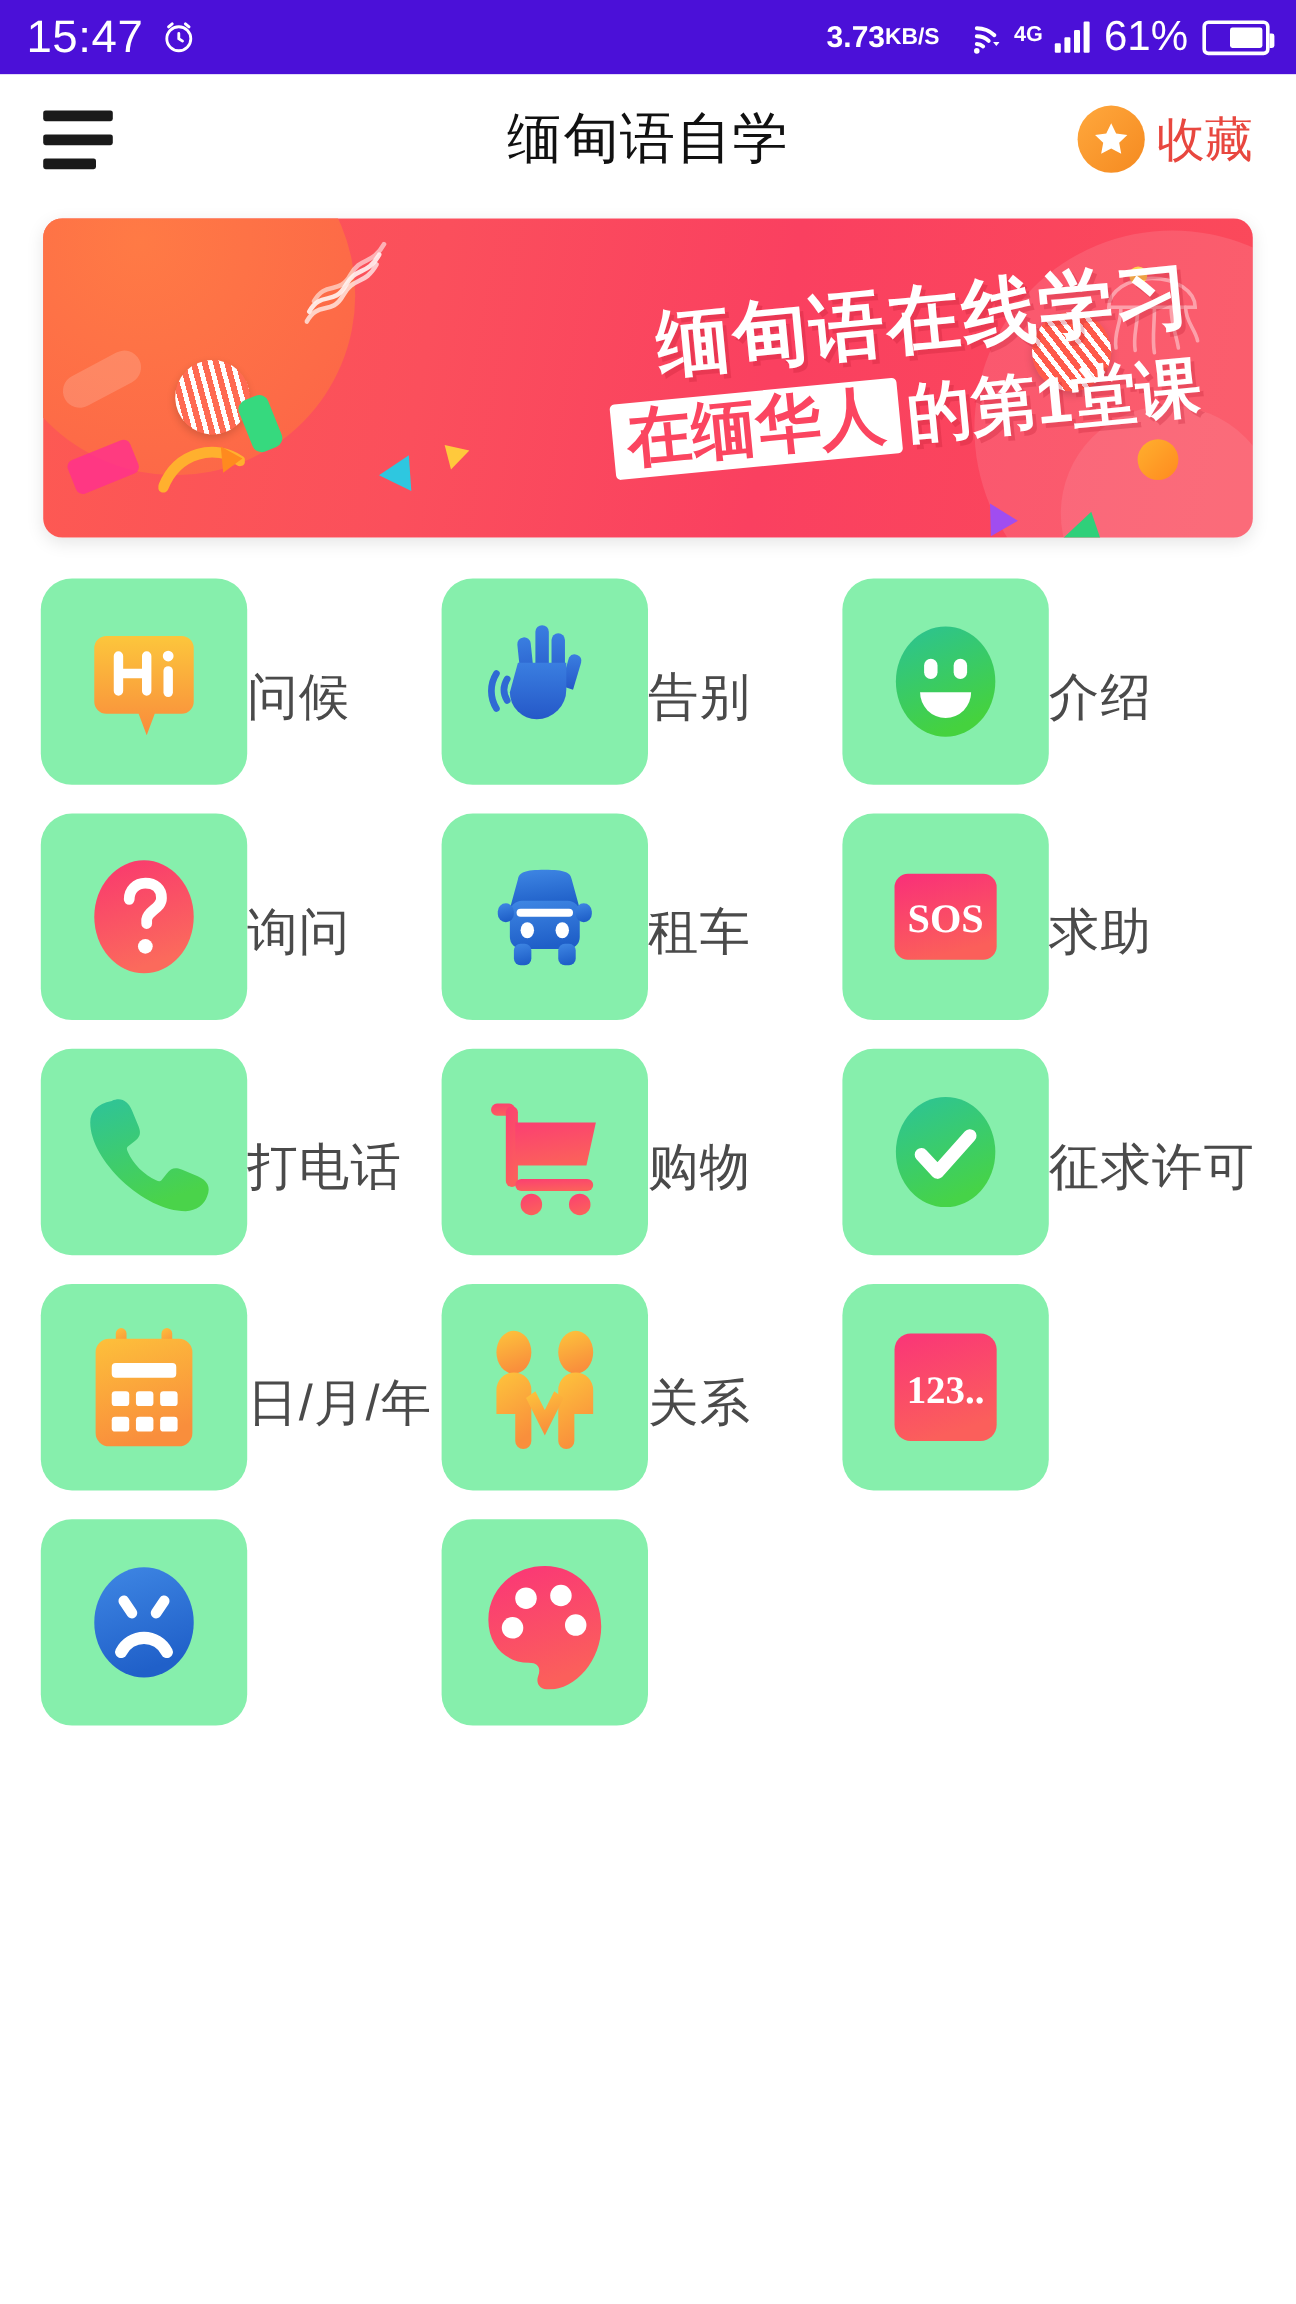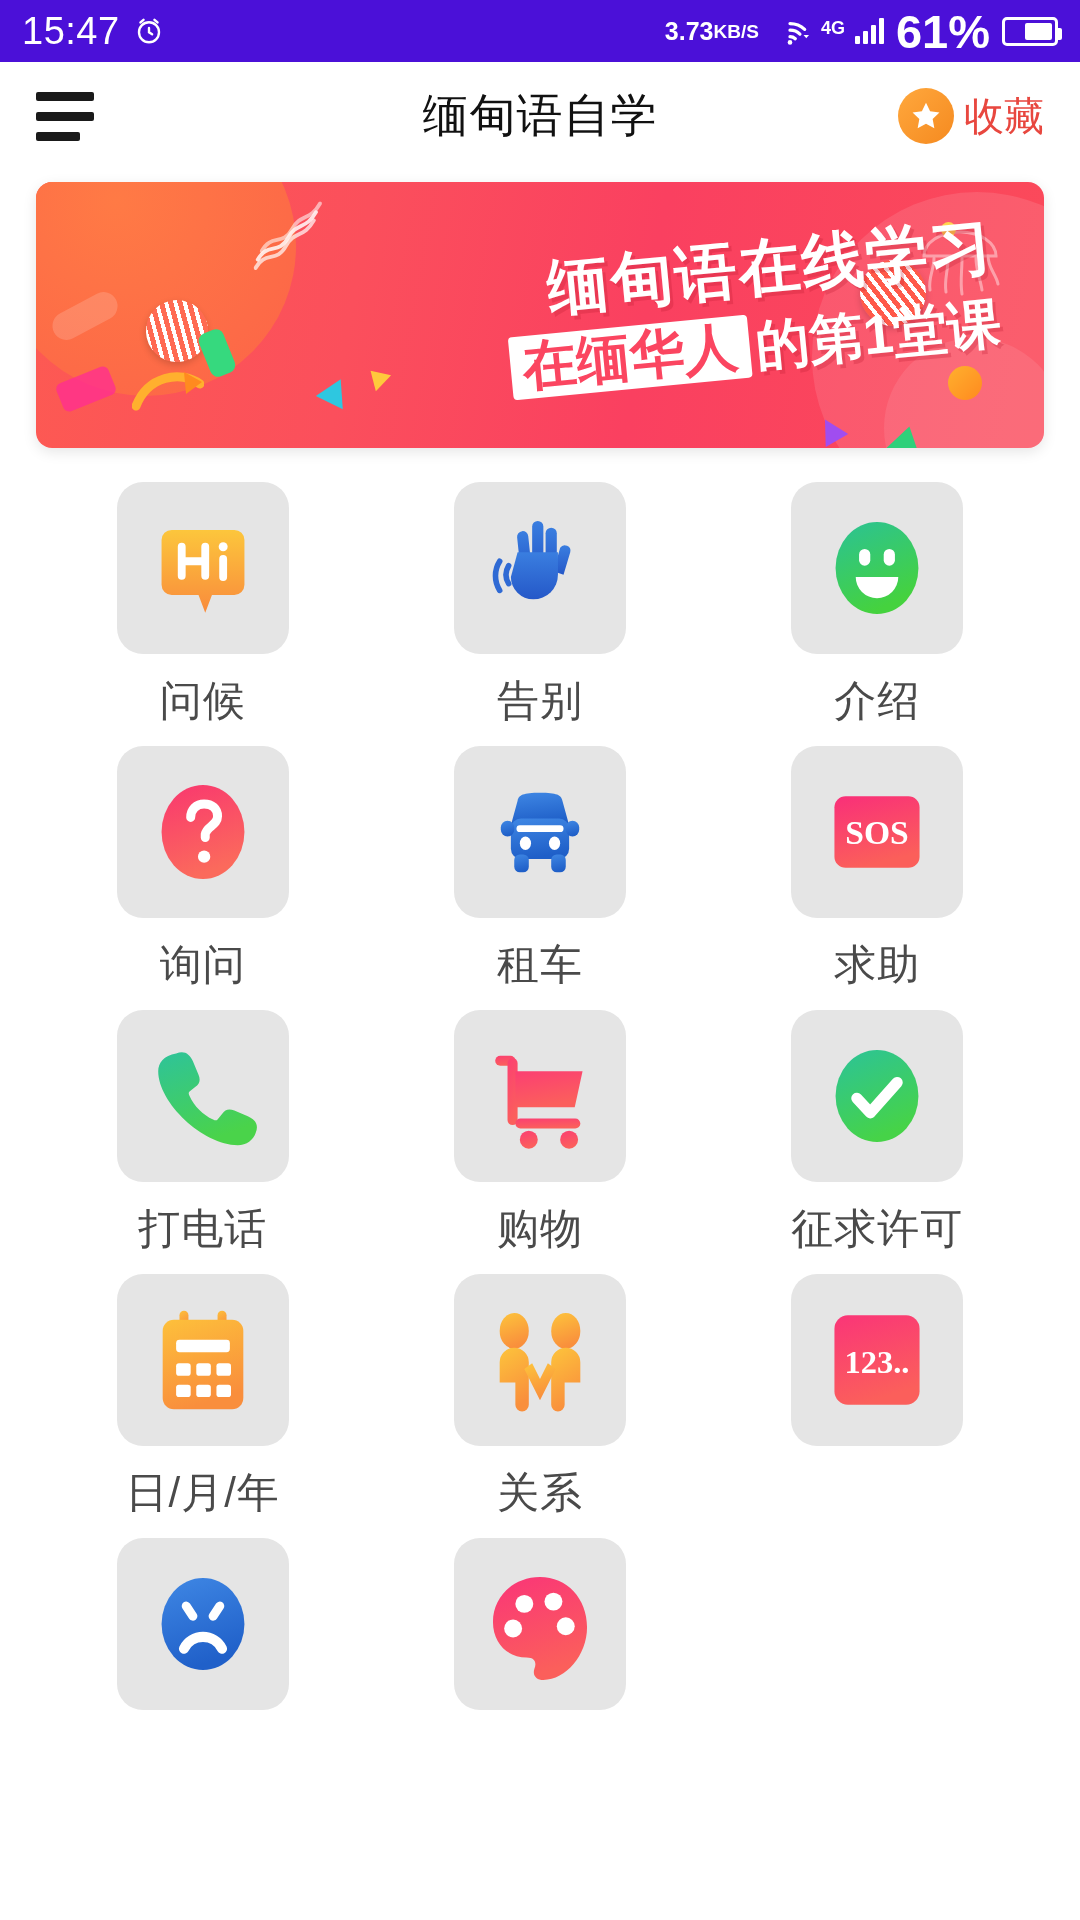--- a/index.html
+++ b/index.html
@@ -14,21 +14,21 @@
     height:62px; background:#4b10d8; color:#fff;
     display:flex; align-items:center; justify-content:space-between;
     padding:0 22px;
   }
   .sb-left{ display:flex; align-items:center; gap:14px; }
   .sb-time{ font-size:38px; font-weight:400; letter-spacing:0.5px; }
   .sb-right{ display:flex; align-items:center; gap:12px; }
   .net-speed{ display:flex; align-items:center; line-height:1; }
   .net-speed .n1{ font-size:25px; font-weight:700; }
   .net-speed .n2{ font-size:19px; font-weight:700; }
-  .sb-pct{ font-size:47px; font-weight:700; }
+  .sb-pct{ font-size:35px; font-weight:400; }
 
   .alarm-ico{ width:30px; height:30px; }
   .wifi-ico{ width:38px; height:30px; }
   .sig-wrap{ display:flex; align-items:flex-end; gap:10px; }
   .sig-4g{ font-size:18px; font-weight:700; align-self:flex-start; margin-bottom:-2px;}
   .bars{ display:flex; align-items:flex-end; gap:3px; height:26px; }
   .bars i{ width:5px; background:#fff; border-radius:1px; display:block; }
   .bars i:nth-child(1){ height:8px; }
   .bars i:nth-child(2){ height:13px; }
   .bars i:nth-child(3){ height:19px; }
@@ -148,23 +148,23 @@
     padding:3px 12px 6px; border-radius:4px; line-height:1;
   }
   .b-rest{ font-size:54px; font-weight:700; color:#fff; line-height:1;
            text-shadow:3px 4px 0 rgba(190,30,50,.28); }
 
   
   .grid{
     padding:34px 34px 0; display:grid; grid-template-columns:repeat(3,1fr);
     row-gap:24px;
   }
-  .cell{ display:flex; flex-direction:column; align-items:center; cursor:pointer; }
+  .cell{ display:flex; flex-direction:row; align-items:center; cursor:pointer; }
   .tile{
-    width:172px; height:172px; border-radius:26px; background:#e5e5e5;
+    width:172px; height:172px; border-radius:26px; background:#86efac;
     display:flex; align-items:center; justify-content:center;
   }
   .tile svg{ width:112px; height:112px; display:block; }
   .cell-label{
     margin-top:26px; font-size:42px; color:#4a4a4a; letter-spacing:1px;
     line-height:1; white-space:nowrap;
   }
 </style>
 </head>
 <body>

